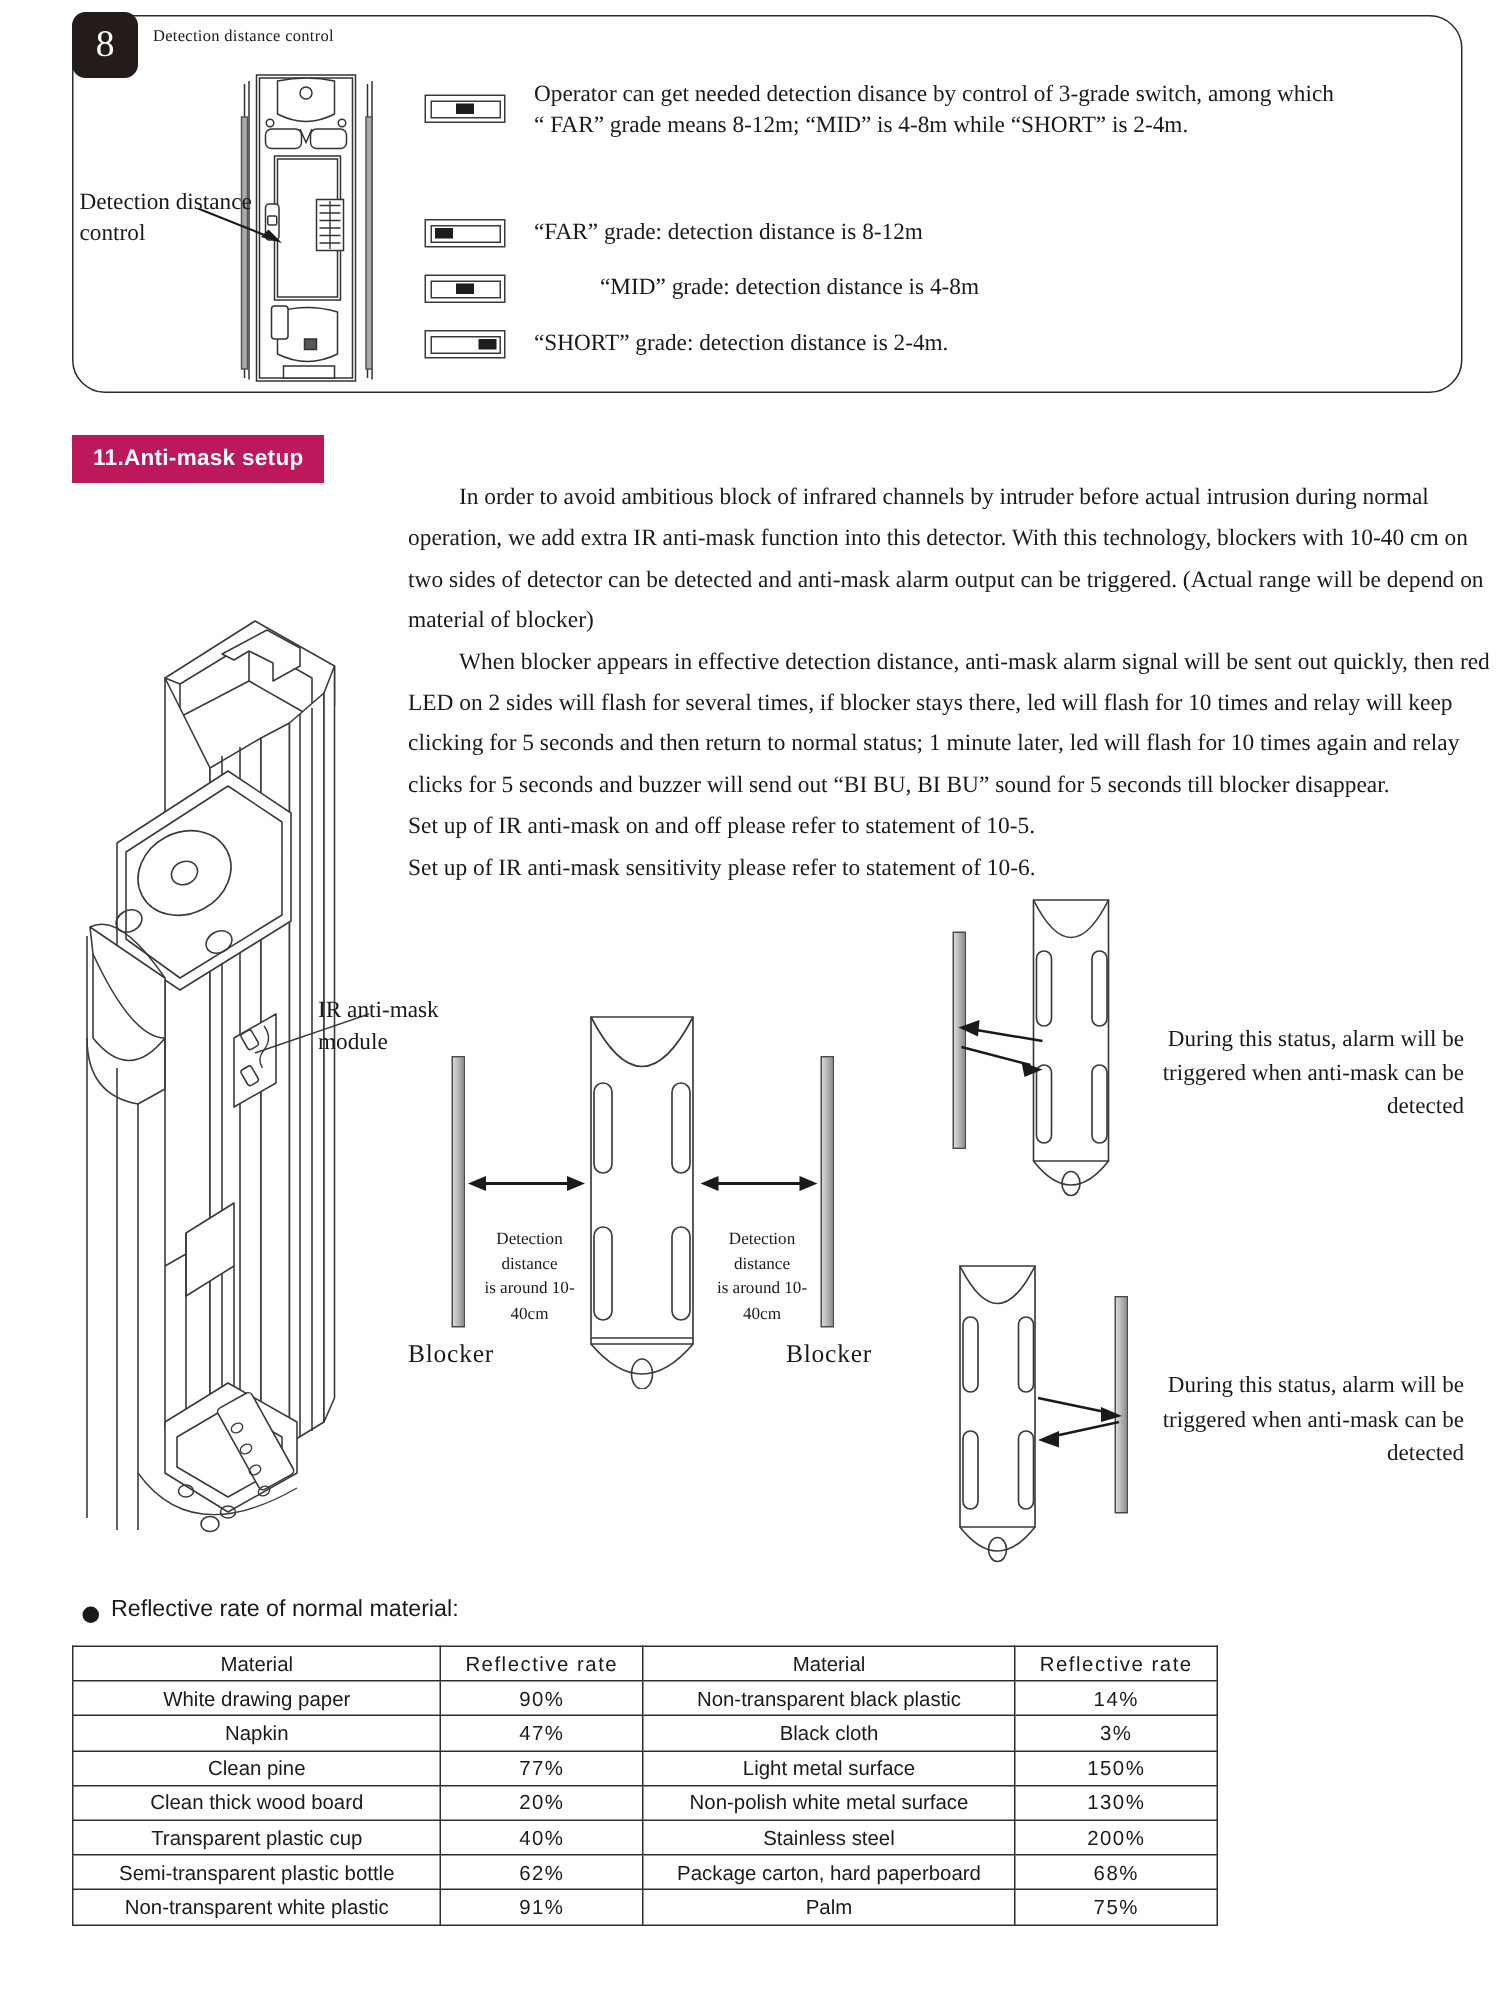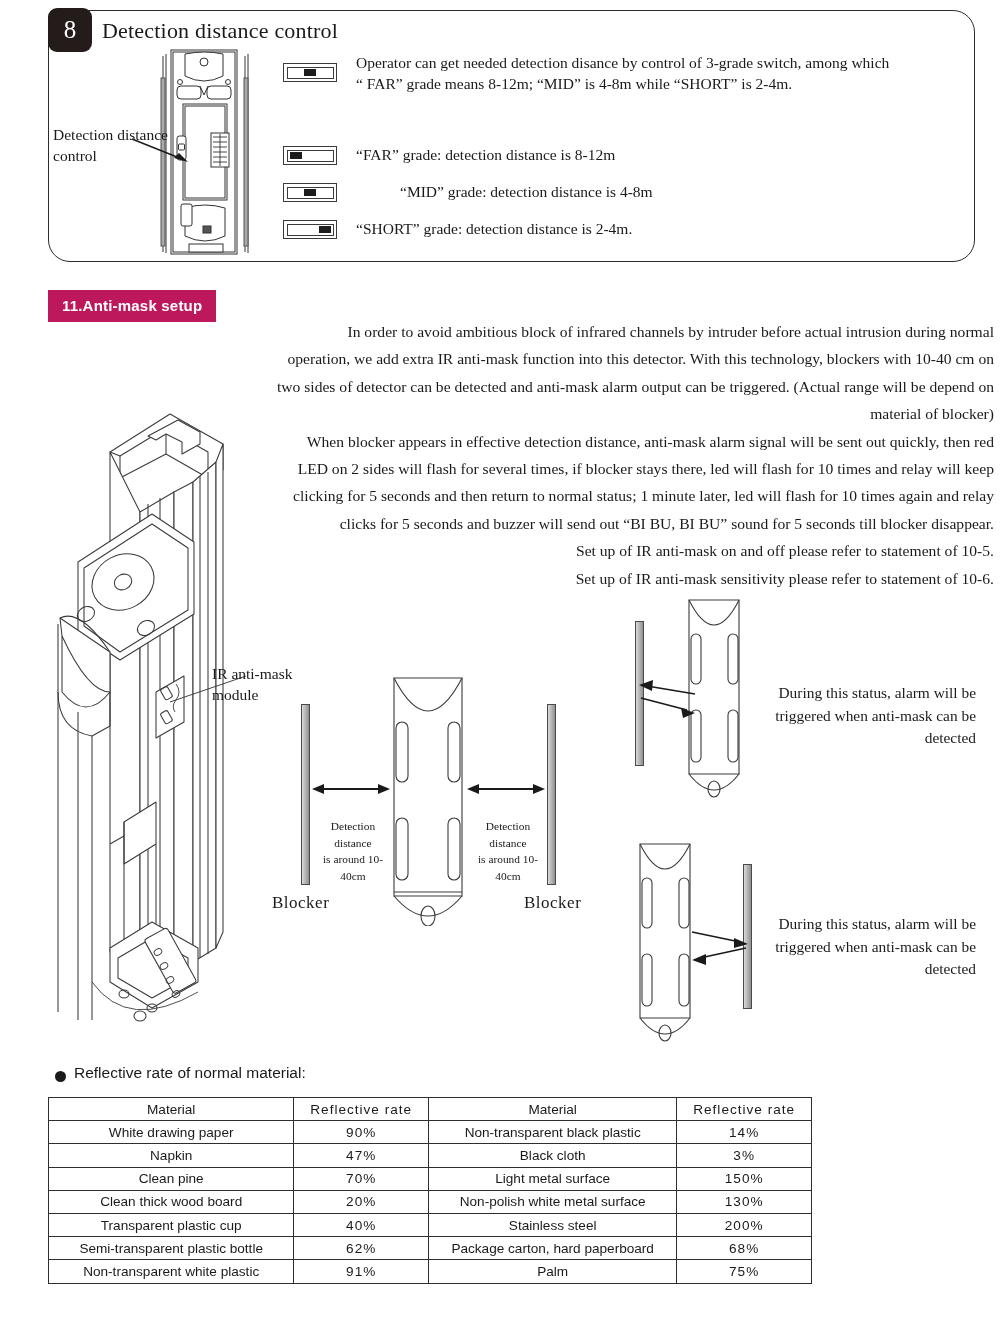--- a/index.html
+++ b/index.html
@@ -40,21 +40,21 @@
     font-family: "Liberation Serif", serif;
     font-size: 25px;
     line-height: 44px;
     text-align: center;
     z-index: 4;
   }
   .panel-8-title {
     position: absolute;
     left: 102px;
     top: 18px;
-    font-size: 22px;
+    font-size: 11px;
     letter-spacing: .2px;
     z-index: 4;
   }
 
   
   .switch {
     position: absolute;
     width: 54px;
     height: 19px;
     border: 1.6px solid #3a3a3a;
@@ -104,21 +104,21 @@
   
   .body-text {
     position: absolute;
     left: 272px;
     top: 318px;
     width: 722px;
     font-size: 15.6px;
     line-height: 27.4px;
     text-align: left;
   }
-  .body-text p { margin: 0; text-align: right; }
+  .body-text p { margin: 0; }
   .indent { text-indent: 34px; }
 
   
   .lbl {
     position: absolute;
     font-size: 15.5px;
     line-height: 21px;
   }
   .lbl-sm {
     position: absolute;
@@ -457,21 +457,21 @@
       <td class="c-rate">14%</td>
     </tr>
     <tr>
       <td class="c-mat">Napkin</td>
       <td class="c-rate">47%</td>
       <td class="c-mat">Black cloth</td>
       <td class="c-rate">3%</td>
     </tr>
     <tr>
       <td class="c-mat">Clean pine</td>
-      <td class="c-rate">70%</td>
+      <td class="c-rate">77%</td>
       <td class="c-mat">Light metal surface</td>
       <td class="c-rate">150%</td>
     </tr>
     <tr>
       <td class="c-mat">Clean thick wood board</td>
       <td class="c-rate">20%</td>
       <td class="c-mat">Non-polish white metal surface</td>
       <td class="c-rate">130%</td>
     </tr>
     <tr>

